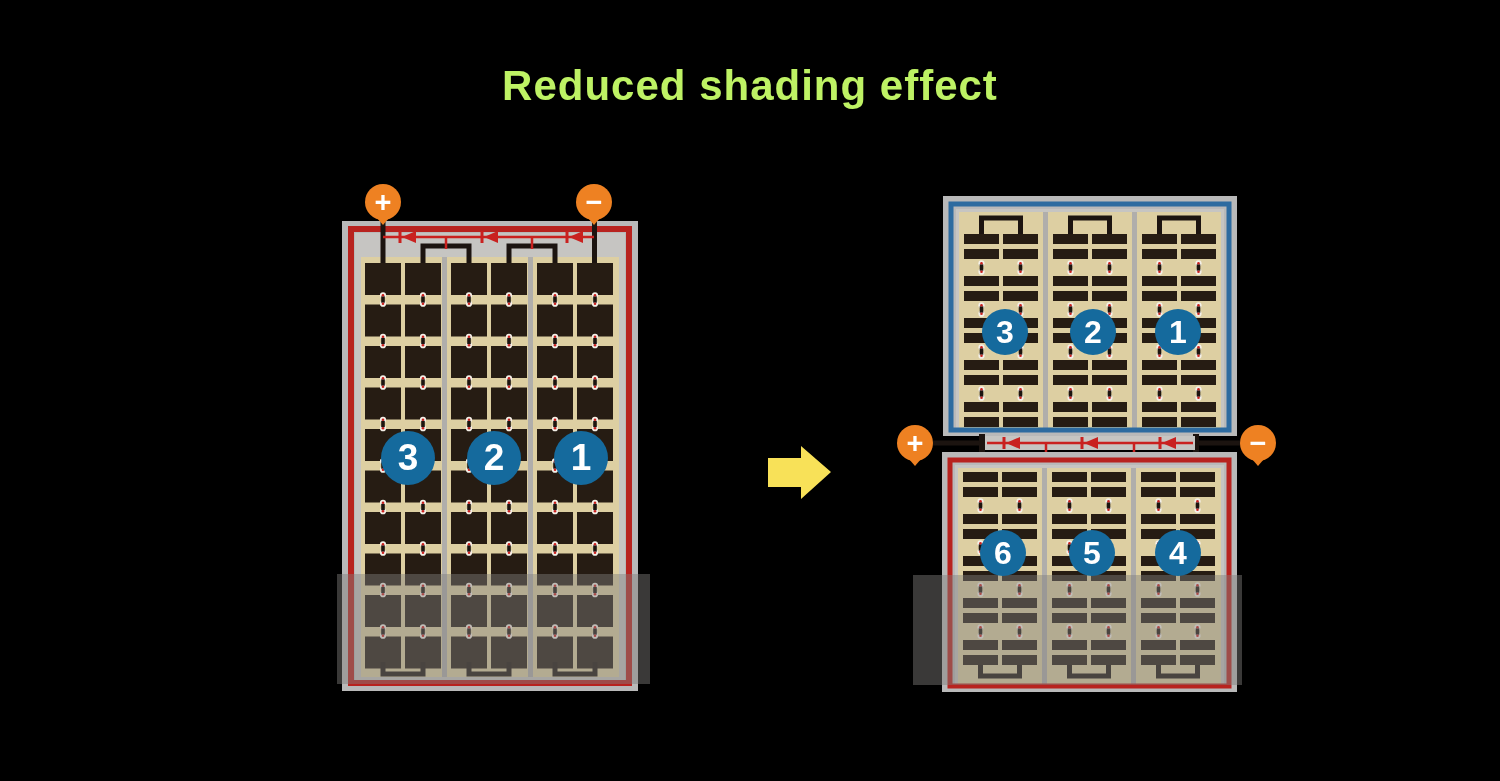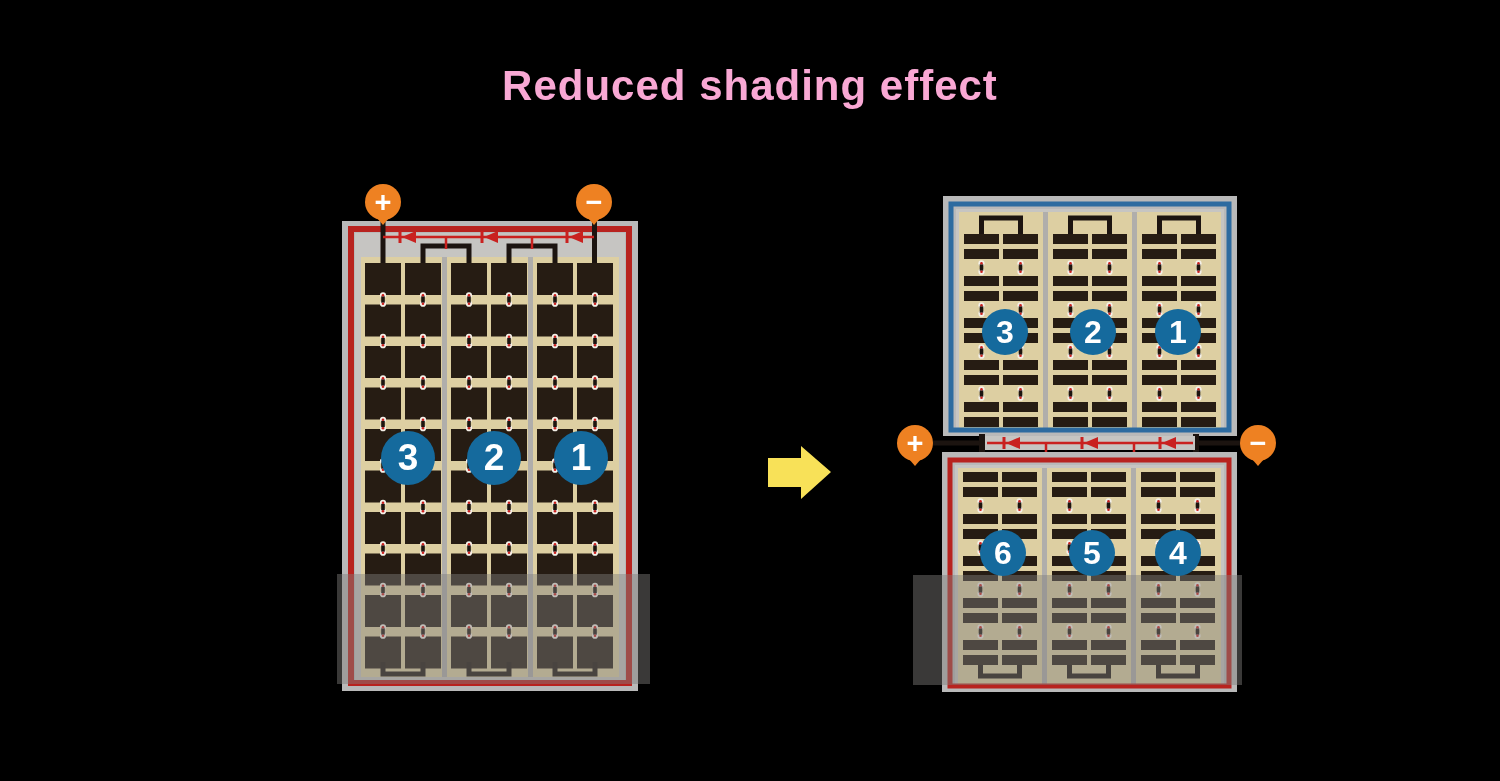--- a/index.html
+++ b/index.html
@@ -18,21 +18,21 @@
             color:#fff;font-size:29px;font-weight:bold;line-height:1;
             transform:translate(-50%,-50%);z-index:6;}
   .terminal::after{content:"";position:absolute;bottom:-5px;left:50%;transform:translateX(-50%);
             border:6px solid transparent;border-top:7px solid var(--tc,#ee8122);border-bottom:0;}
 </style>
 </head>
 <body style="background: rgb(0, 0, 0);">
 
 <div class="stage">
 
-  <div class="title" style="color: #f9a8d4;">Reduced shading effect</div>
+  <div class="title" style="color: #bef264;">Reduced shading effect</div>
 
   <svg id="diagram-svg" width="1500" height="781" viewBox="0 0 1500 781">
       <defs>
         <g id="dotc">
           <circle cx="0" cy="-4.2" r="3.1" fill="#f4f0e8"></circle>
           <circle cx="0" cy="4.2" r="3.1" fill="#f4f0e8"></circle>
           <rect x="-1.8" y="-3.2" width="3.6" height="6.4" fill="#1c1410"></rect>
           <circle cx="0" cy="-4.2" r="1.3" fill="#c9211f"></circle>
           <circle cx="0" cy="4.2" r="1.3" fill="#c9211f"></circle>
         </g>

